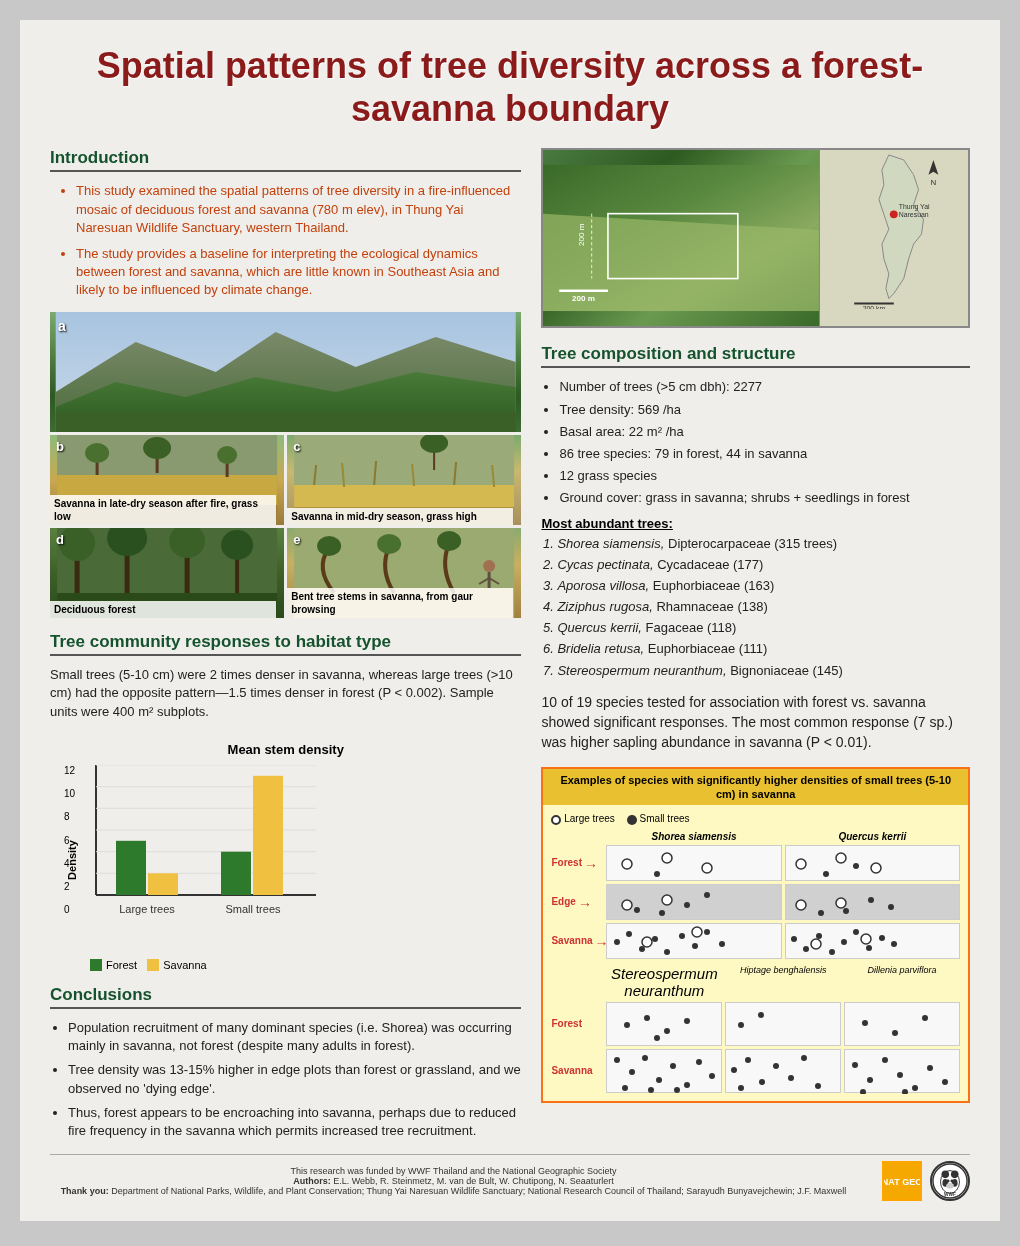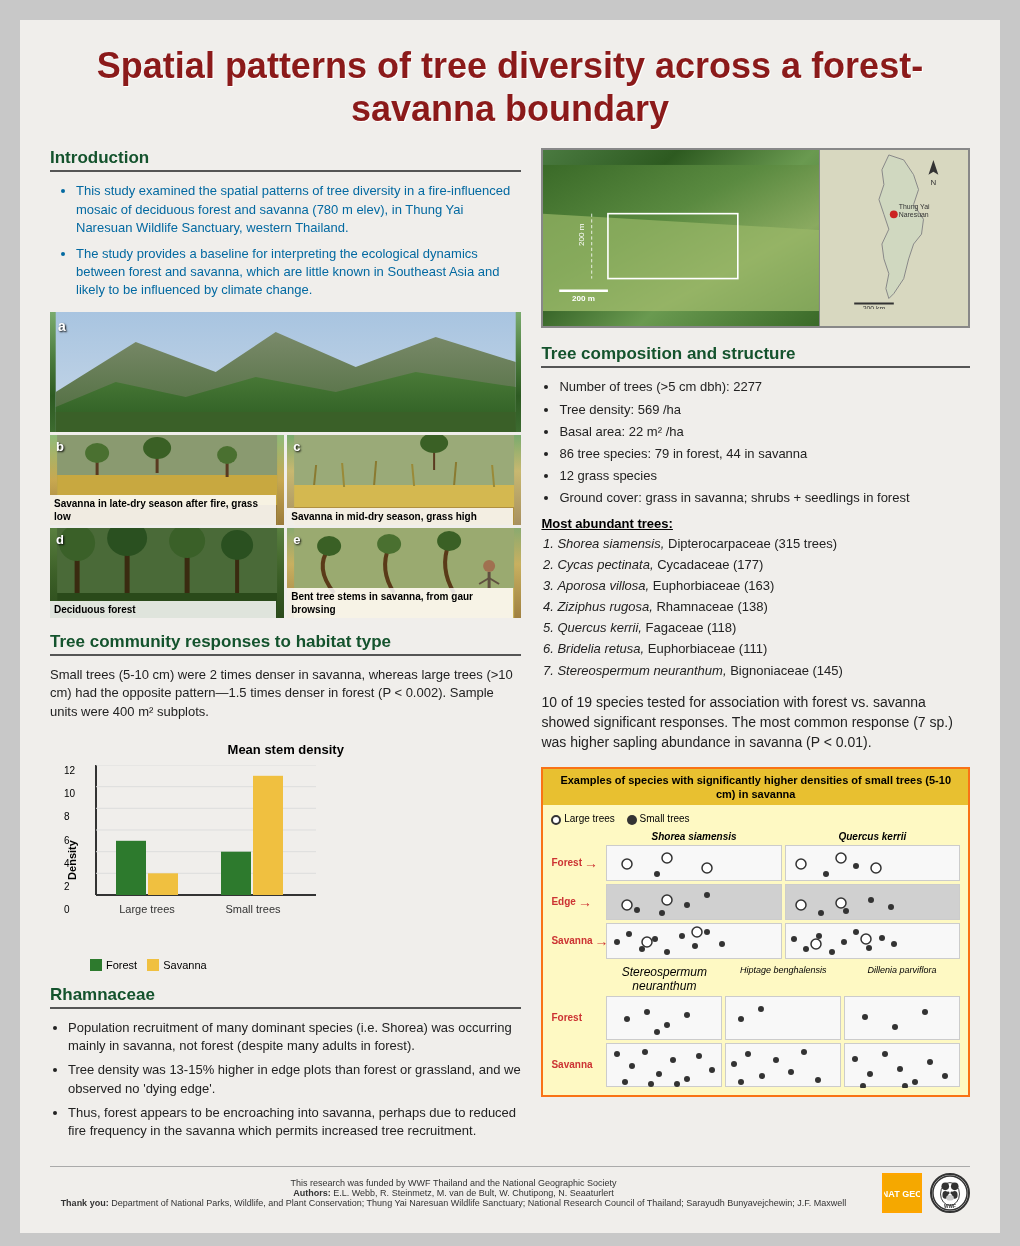--- a/index.html
+++ b/index.html
@@ -55,21 +55,21 @@
     }
     .intro-bullets {
       margin-left: 10px;
       margin-bottom: 12px;
     }
     .intro-bullets li {
       margin-bottom: 8px;
       list-style: disc;
       margin-left: 16px;
       line-height: 1.4;
-      color: #0369a1;
+      color: #c2410c;
     }
     
     .photo-grid {
       width: 100%;
       margin-bottom: 14px;
     }
     .photo-a {
       width: 100%;
       height: 120px;
       background: linear-gradient(180deg, #7aab6e 0%, #4a7a3c 40%, #2d5a22 70%, #3d6b30 100%);
@@ -303,21 +303,21 @@
     }
     
     .association-text {
       line-height: 1.45;
       color: #222;
       margin-bottom: 10px;
       font-size: 14px;
     }
     
     .footer {
-      margin-top: 20px;
+      margin-top: 8px;
       border-top: 1px solid #aaa;
       padding-top: 6px;
       text-align: center;
       font-size: 9px;
       color: #333;
       display: flex;
       align-items: center;
       justify-content: center;
       gap: 25px;
     }
@@ -534,21 +534,21 @@
             </div>
             <div class="legend-item">
               <div class="legend-box bar-savanna"></div>
               <span>Savanna</span>
             </div>
           </div>
         </div>
       </div>
 
       <div class="conclusions">
-        <div class="section-title underline">Rhamnaceae</div>
+        <div class="section-title underline">Conclusions</div>
         <ul class="conclusions-bullets">
           <li>Population recruitment of many dominant species (i.e. Shorea) was occurring mainly in savanna, not forest (despite many adults in forest).</li>
           <li>Tree density was 13-15% higher in edge plots than forest or grassland, and we observed no 'dying edge'.</li>
           <li>Thus, forest appears to be encroaching into savanna, perhaps due to reduced fire frequency in the savanna which permits increased tree recruitment.</li>
         </ul>
       </div>
     </div>
 
     <div class="right-col">
 
@@ -722,21 +722,21 @@
               <circle cx="96" cy="14" r="3" fill="#333"></circle>
               <circle cx="108" cy="20" r="3" fill="#333"></circle>
               <circle cx="30" cy="20" r="5" stroke="#333" stroke-width="1.5" fill="white"></circle>
               <circle cx="80" cy="15" r="5" stroke="#333" stroke-width="1.5" fill="white"></circle>
             </svg>
           </div>
         </div>
 
         <div style="display:grid; grid-template-columns: 52px 1fr 1fr 1fr; gap:3px; margin-top:6px;">
           <div></div>
-          <div style="text-align:center; font-size:12px; font-style:italic;">Stereospermum<br>neuranthum</div>
+          <div style="text-align:center; font-size:15px; font-style:italic;">Stereospermum<br>neuranthum</div>
           <div style="text-align:center; font-size:9px; font-style:italic;">Hiptage benghalensis</div>
           <div style="text-align:center; font-size:9px; font-style:italic;">Dillenia parviflora</div>
 
           <div style="font-size:10px; font-weight:bold; color:#cc3333; display:flex; align-items:center;">Forest</div>
           <div class="species-cell" style="height:44px;">
             <svg width="100%" height="44" xmlns="http://www.w3.org/2000/svg">
               <circle cx="20" cy="22" r="3" fill="#333"></circle>
               <circle cx="40" cy="15" r="3" fill="#333"></circle>
               <circle cx="60" cy="28" r="3" fill="#333"></circle>
               <circle cx="80" cy="18" r="3" fill="#333"></circle>

